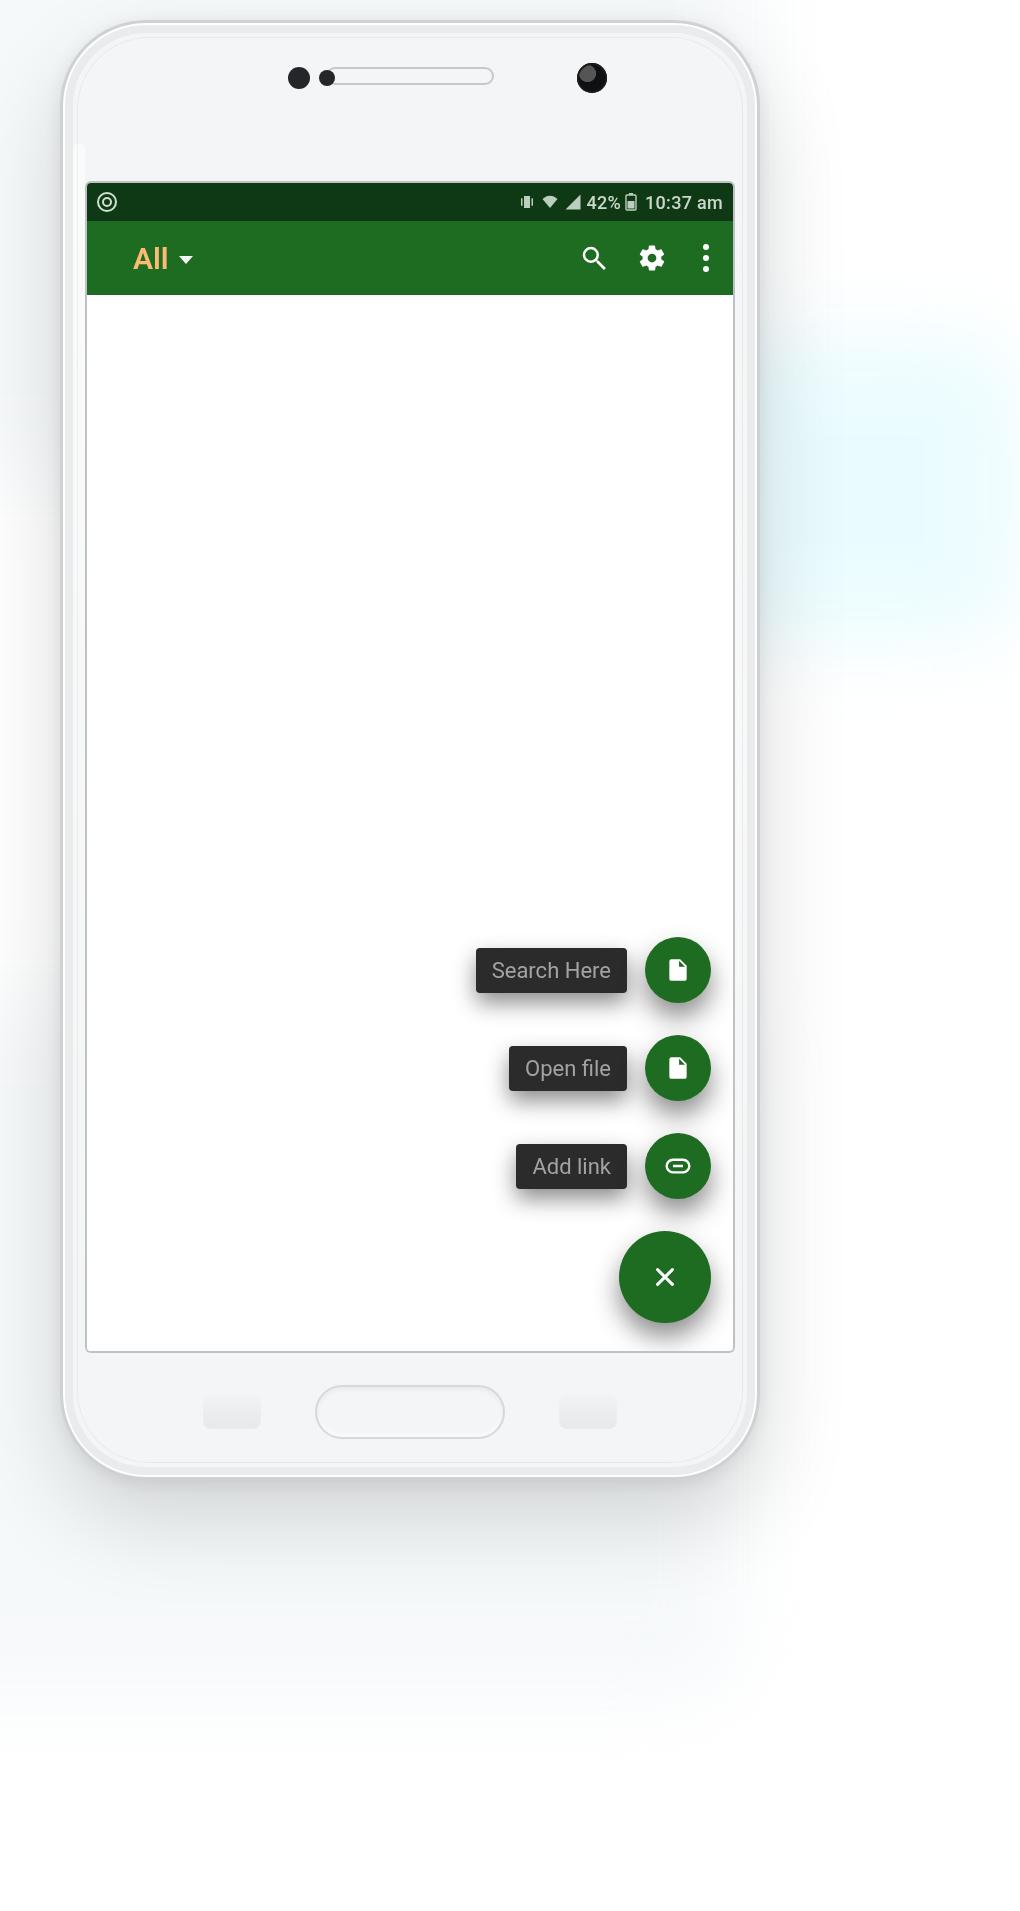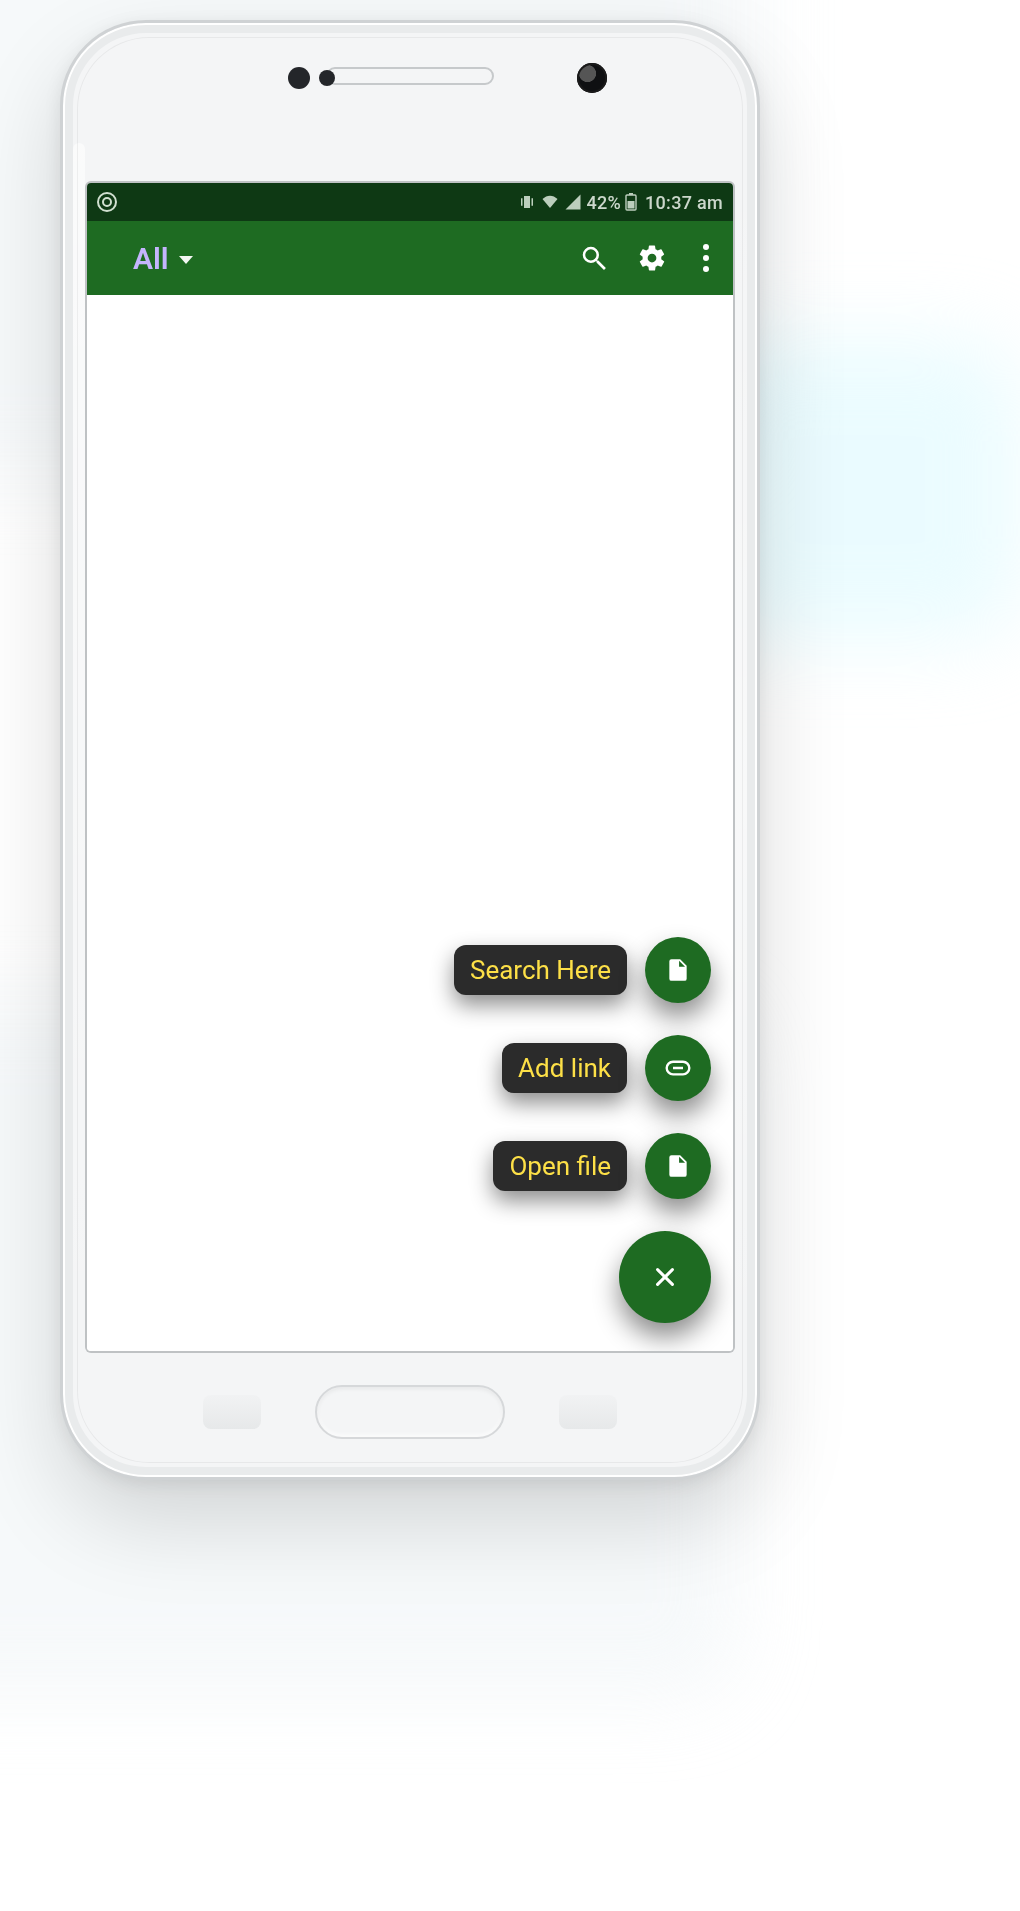--- a/index.html
+++ b/index.html
@@ -59,39 +59,39 @@
     filter:saturate(.9);
   }
   .stat-left{ display:flex; align-items:center; gap:8px;}
   .ring-icon{ width:20px; height:20px; border:2px solid #cfe0cf; border-radius:50%; position:relative;}
   .ring-icon::after{ content:""; position:absolute; left:50%; top:50%; width:6px; height:6px; border:2px solid #cfe0cf; border-radius:50%; transform:translate(-50%,-50%);}
   .stat-right{ display:flex; align-items:center; gap:4px; font-weight:500; font-size:18px; opacity:.9; filter:blur(.4px);}
   .stat-right .clock{ margin-left:4px;}
 
   
   .app-bar{
-    height:74px; background:#1e6b22; display:flex; align-items:center; color:#c4b5fd;
+    height:74px; background:#1e6b22; display:flex; align-items:center; color:#fdba74;
     padding:0 14px 0 46px; gap:24px;
   }
   .filter-dd{ display:flex; align-items:center; gap:10px; font-size:30px; font-weight:600;}
   .caret{ width:0; height:0; border-left:7px solid transparent; border-right:7px solid transparent; border-top:8px solid #fff; opacity:.95; margin-top:4px;}
   .spacer{ flex:1; }
   .toolbar-icon{ width:34px; height:34px; display:flex; align-items:center; justify-content:center;}
   .toolbar-icon svg{ width:30px; height:30px; fill:#fff; }
   .kebab{ width:26px; display:flex; flex-direction:column; align-items:center; gap:5px;}
   .kebab span{ width:6px; height:6px; background:#fff; border-radius:50%;}
 
   
   .canvas{ position:relative; flex:1; background:#fff; height:calc(100% - 112px); }
 
   
   .fab-stack{ position:absolute; right:22px; bottom:28px; display:flex; flex-direction:column; align-items:flex-end; gap:32px;}
   .fab-row{ display:flex; align-items:center; gap:18px;}
   .fab-label{
-    background:#2b2b2b; color:#fde047; font-size:26px; padding:10px 16px; border-radius:12px;
+    background:#2b2b2b; color:#a3a3a3; font-size:22px; padding:10px 16px; border-radius:4px;
     box-shadow:0 10px 22px rgba(0,0,0,.45);
     white-space:nowrap;
   }
   .fab{
     width:66px; height:66px; border-radius:50%; background:#1e6b22; display:flex; align-items:center; justify-content:center;
     box-shadow:0 14px 26px rgba(0,0,0,.45);
   }
   .fab.lg{ width:92px; height:92px; }
   .fab svg{ fill:#fff; }
   .fab .line-x{ position:relative; width:100%; height:100%;}
@@ -174,38 +174,38 @@
           <div class="fab-row">
             <div class="fab-label">Search Here</div>
             <div class="fab">
               <svg width="26" height="26" viewBox="0 0 24 24">
                   <path d="M14 2H6a2 2 0 0 0-2 2v16a2 2 0 0 0 2 2h12a2 2 0 0 0 2-2V8zM13 9V3.5L18.5 9z"></path>
                 </svg>
             </div>
           </div>
 
           <div class="fab-row">
+            <div class="fab-label">Open file</div>
+            <div class="fab">
+              <svg width="26" height="26" viewBox="0 0 24 24">
+                  <path d="M14 2H6a2 2 0 0 0-2 2v16a2 2 0 0 0 2 2h12a2 2 0 0 0 2-2V8zM13 9V3.5L18.5 9z"></path>
+                </svg>
+            </div>
+          </div>
+
+          <div class="fab-row">
             <div class="fab-label">Add link</div>
             <div class="fab">
               <svg width="30" height="30" viewBox="0 0 24 24">
                   <path d="M3.9 12a4.1 4.1 0 0 1 4.1-4.1h4V6H8a6 6 0 0 0 0 12h4v-1.9H8A4.1 4.1 0 0 1 3.9 12M8 13h8v-2H8zm8-7h-4v1.9h4a4.1 4.1 0 0 1 0 8.2h-4V18h4a6 6 0 0 0 0-12"></path>
                 </svg>
             </div>
           </div>
 
           <div class="fab-row">
-            <div class="fab-label">Open file</div>
-            <div class="fab">
-              <svg width="26" height="26" viewBox="0 0 24 24">
-                  <path d="M14 2H6a2 2 0 0 0-2 2v16a2 2 0 0 0 2 2h12a2 2 0 0 0 2-2V8zM13 9V3.5L18.5 9z"></path>
-                </svg>
-            </div>
-          </div>
-
-          <div class="fab-row">
             <div class="fab lg">
               <div class="line-x"></div>
             </div>
           </div>
 
         </div>
       </div>
 
     </div>
 

